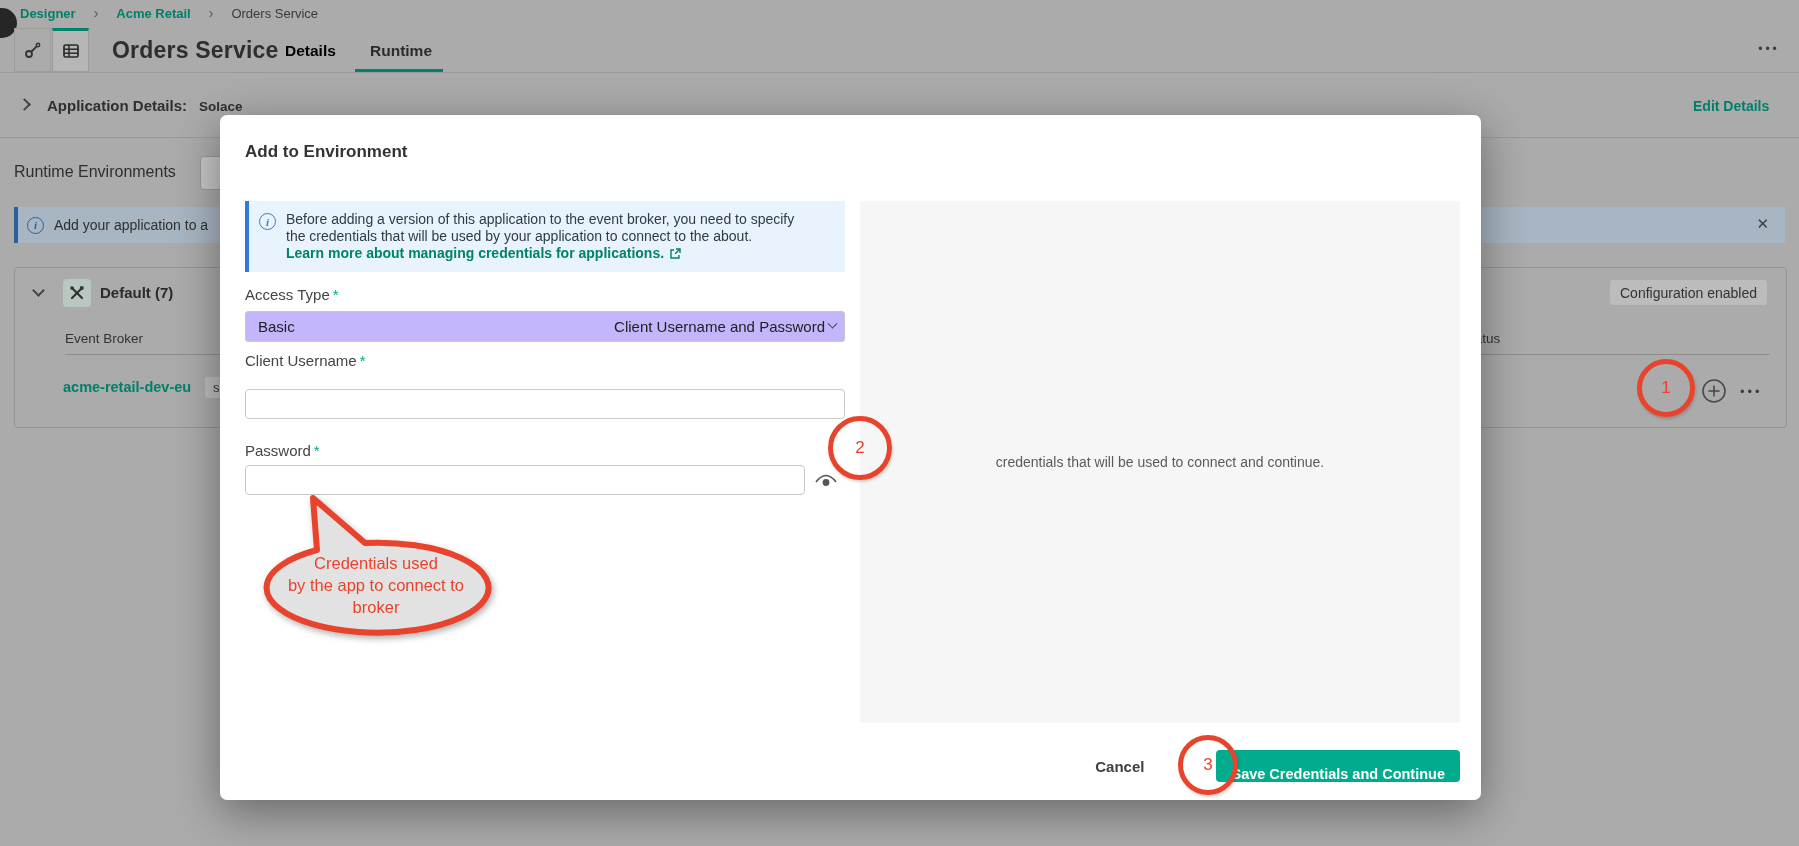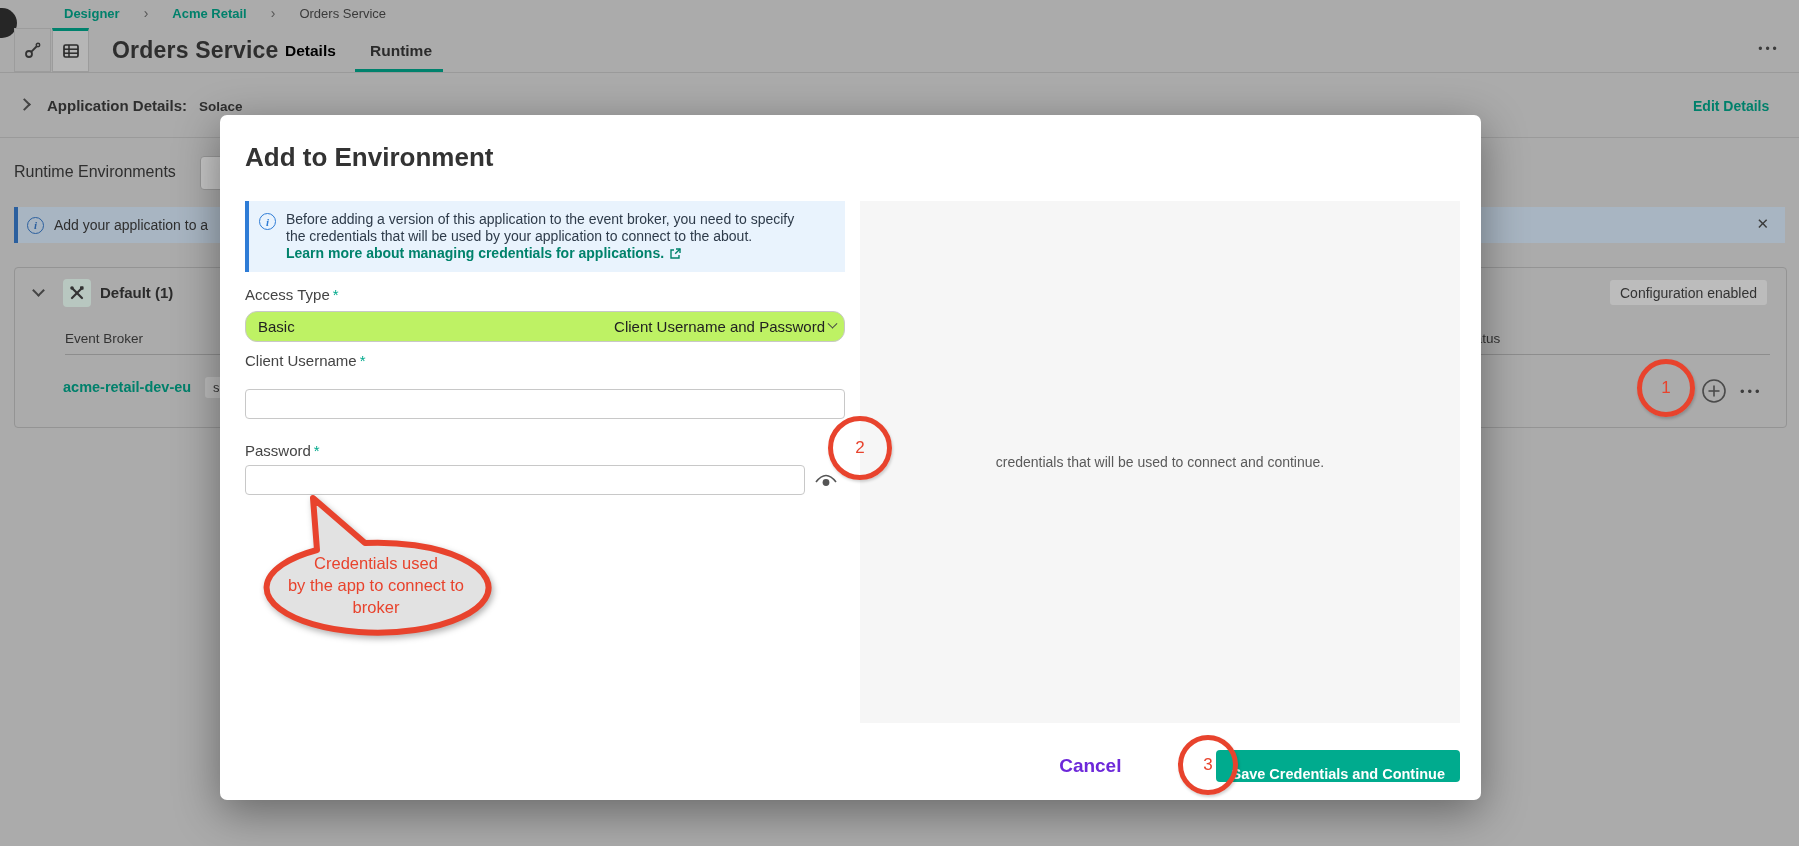--- a/index.html
+++ b/index.html
@@ -5,21 +5,21 @@
   * { margin:0; padding:0; box-sizing:border-box; }
   html,body { background:#888; }
   #screen {
     position:relative; width:1799px; height:846px; overflow:hidden;
     background:#ababab; font-family:"Liberation Sans", sans-serif; color:#333;
   }
   .abs { position:absolute; }
 
   
   .edge-circle { left:-13px; top:8px; width:30px; height:30px; border-radius:50%; background:#262626; }
-  .breadcrumb { left:20px; top:4px; height:18px; display:flex; align-items:center; gap:24px; font-size:13px;margin-left:44px; }
+  .breadcrumb { left:20px; top:4px; height:18px; display:flex; align-items:center; gap:18px; font-size:13px; }
   .crumb-link { color:#00806b; font-weight:bold; cursor:pointer; }
   .crumb-sep { color:#555; font-size:14px; }
   .crumb-current { color:#3a3a3a; }
 
   .toolbar-line { left:0; top:72px; width:1799px; height:1px; background:#9a9a9a; }
   .icon-tab { top:28px; width:37px; height:44px; border:1px solid #9c9c9c; display:flex; align-items:center; justify-content:center; }
   .icon-tab.t1 { left:14px; background:#ababab; }
   .icon-tab.t2 { left:52px; background:#b6b6b6; border-top:3px solid #00826d; }
   .page-title { left:112px; top:37px; font-size:23px; font-weight:bold; color:#2e2e2e; letter-spacing:.2px; }
   .top-tab { top:42px; font-size:15.5px; font-weight:bold; }
@@ -59,44 +59,44 @@
   .header-rule { left:65px; top:354px; width:1705px; height:1px; background:#8d8d8d; }
   .broker-link { left:63px; top:379px; font-size:14.5px; font-weight:bold; color:#00806b; cursor:pointer; }
   .row-badge { left:205px; top:377px; height:21px; padding:0 8px; background:#bdbdbd; border-radius:3px; font-size:13px; color:#333; display:flex; align-items:center; }
   .plus-btn { left:1701px; top:378px; width:26px; height:26px; cursor:pointer; }
   .row-more { left:1740px; top:384px; font-size:13px; color:#3d3d3d; letter-spacing:3px; cursor:pointer; }
 
   
   .modal { left:220px; top:115px; width:1261px; height:685px; background:#fff; border-radius:7px;
     box-shadow:0 12px 45px rgba(0,0,0,.4); z-index:10; }
   .modal .abs { position:absolute; }
-  .modal-title { left:25px; top:27px; font-size:26px; font-weight:bold; color:#333; }
+  .modal-title { left:25px; top:27px; font-size:17px; font-weight:bold; color:#333; }
   .modal-banner { left:25px; top:86px; width:600px; height:71px; background:#e9f3fd; border-left:4px solid #2e7cd6;
     display:flex; padding:10px 10px 10px 10px; }
   .modal-banner .info-badge { border-color:#2e7cd6; color:#2e7cd6; margin-top:2px; }
   .modal-banner-body { margin-left:10px; font-size:14px; color:#2e3b4a; line-height:17px; }
   .learn-link { color:#00826b; font-weight:bold; cursor:pointer; display:inline-flex; align-items:center; gap:5px; }
   .field-label { font-size:15px; color:#444; }
   .req { color:#00a98c; margin-left:3px; }
   .lbl-access { left:25px; top:171px; }
-  .select-box { left:25px; top:196px; width:600px; height:31px; border:1px solid #c8c8c8; border-radius:12px; background:#bef264;
+  .select-box { left:25px; top:196px; width:600px; height:31px; border:1px solid #c8c8c8; border-radius:3px; background:#c4b5fd;
     display:flex; align-items:center; padding:0 8px 0 12px; cursor:pointer; }
   .select-value { font-size:15px; color:#222; flex:1; }
   .select-option { font-size:15px; color:#222; }
   .select-caret { width:7px; height:7px; border-right:1.8px solid #444; border-bottom:1.8px solid #444; transform:rotate(45deg) translate(-2px,-2px); margin-left:4px; }
   .lbl-user { left:25px; top:237px; }
   .input-user { left:25px; top:274px; width:600px; height:30px; border:1px solid #c8c8c8; border-radius:4px; background:#fff; font-size:15px; padding:0 10px; color:#222; outline:none; }
   .lbl-pass { left:25px; top:327px; }
   .input-pass { left:25px; top:350px; width:560px; height:30px; border:1px solid #c8c8c8; border-radius:4px; background:#fff; font-size:15px; padding:0 10px; color:#222; outline:none; }
   .eye-btn { left:594px; top:356px; width:24px; height:18px; cursor:pointer; }
   .preview-panel { left:640px; top:86px; width:600px; height:522px; background:#f6f6f6;
     display:flex; flex-direction:column; align-items:center; justify-content:center; }
   .preview-text { font-size:14px; color:#5a5a5a; line-height:21px; text-align:center; }
   .modal-footer { right:21px; top:635px; display:flex; align-items:center; }
-  .cancel-link { color:#6d28d9; font-weight:bold; font-size:19px; cursor:pointer; margin-right:59px; }
+  .cancel-link { color:#404040; font-weight:bold; font-size:15px; cursor:pointer; margin-right:36px; }
   .save-btn { height:20px; padding:16px 15px; background:#00ab8e; border:none; border-radius:4px;
     color:#fff; font-weight:bold; font-size:14.5px; font-family:"Liberation Sans", sans-serif; cursor:pointer;margin-left:36px; }
 
   
   .anno { z-index:20; }
   .anno-circle { border:5px solid #e8432d; border-radius:50%; color:#e8432d; font-size:17px;
     display:flex; align-items:center; justify-content:center; box-shadow:1px 2px 3px rgba(0,0,0,.18); background:transparent; }
   .c1 { left:1637px; top:359px; width:58px; height:58px; }
   .c2 { left:828px;  top:416px; width:64px; height:64px; }
   .c3 { left:1178px; top:735px; width:60px; height:60px; }
@@ -158,21 +158,21 @@
   <div class="abs env-card"></div>
   <span class="abs chev chev-down card-chev"></span>
   <div class="abs tools-icon">
     <svg width="16" height="16" viewBox="0 0 16 16">
       <line x1="3" y1="13" x2="13" y2="3" stroke="#333" stroke-width="2.2" stroke-linecap="round"></line>
       <line x1="3" y1="3" x2="13" y2="13" stroke="#333" stroke-width="2.2" stroke-linecap="round"></line>
       <circle cx="3" cy="3" r="1.8" fill="#333"></circle>
       <rect x="11" y="1.2" width="3.6" height="3.6" rx="0.8" fill="#333"></rect>
     </svg>
   </div>
-  <div class="abs group-label">Default (1)</div>
+  <div class="abs group-label">Default (7)</div>
   <div class="abs config-badge">Configuration enabled</div>
   <div class="abs col-header col-broker">Event Broker</div>
   <div class="abs col-header col-status">Status</div>
   <div class="abs header-rule"></div>
   <div class="abs broker-link">acme-retail-dev-eu</div>
   <div class="abs row-badge">s</div>
   <div class="abs plus-btn">
     <svg width="26" height="26" viewBox="0 0 26 26">
       <circle cx="13" cy="13" r="11" fill="none" stroke="#4a4a4a" stroke-width="1.6"></circle>
       <line x1="13" y1="7.5" x2="13" y2="18.5" stroke="#4a4a4a" stroke-width="1.6"></line>

